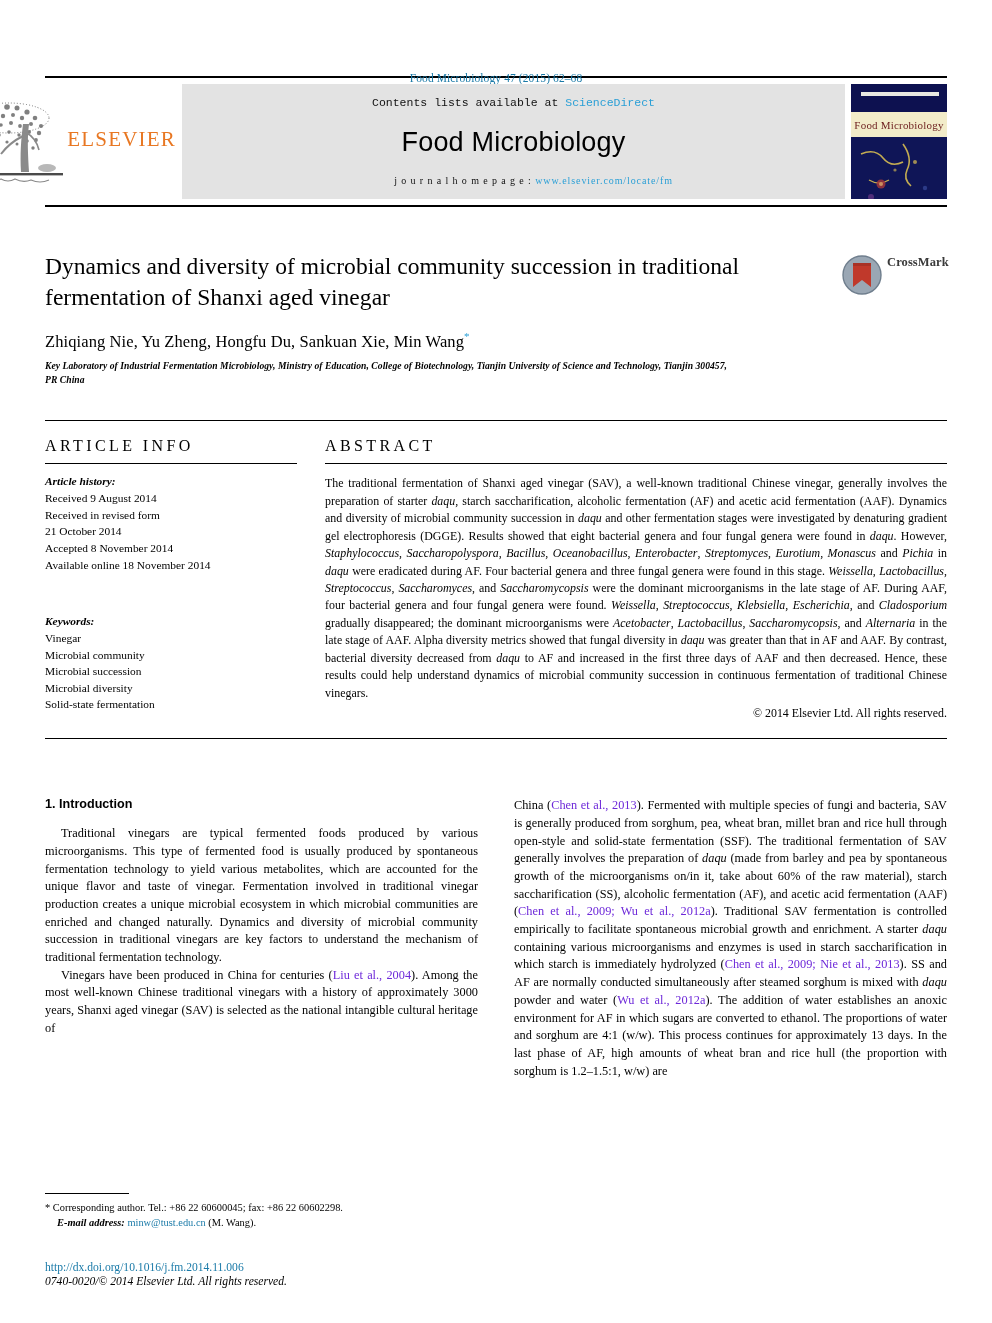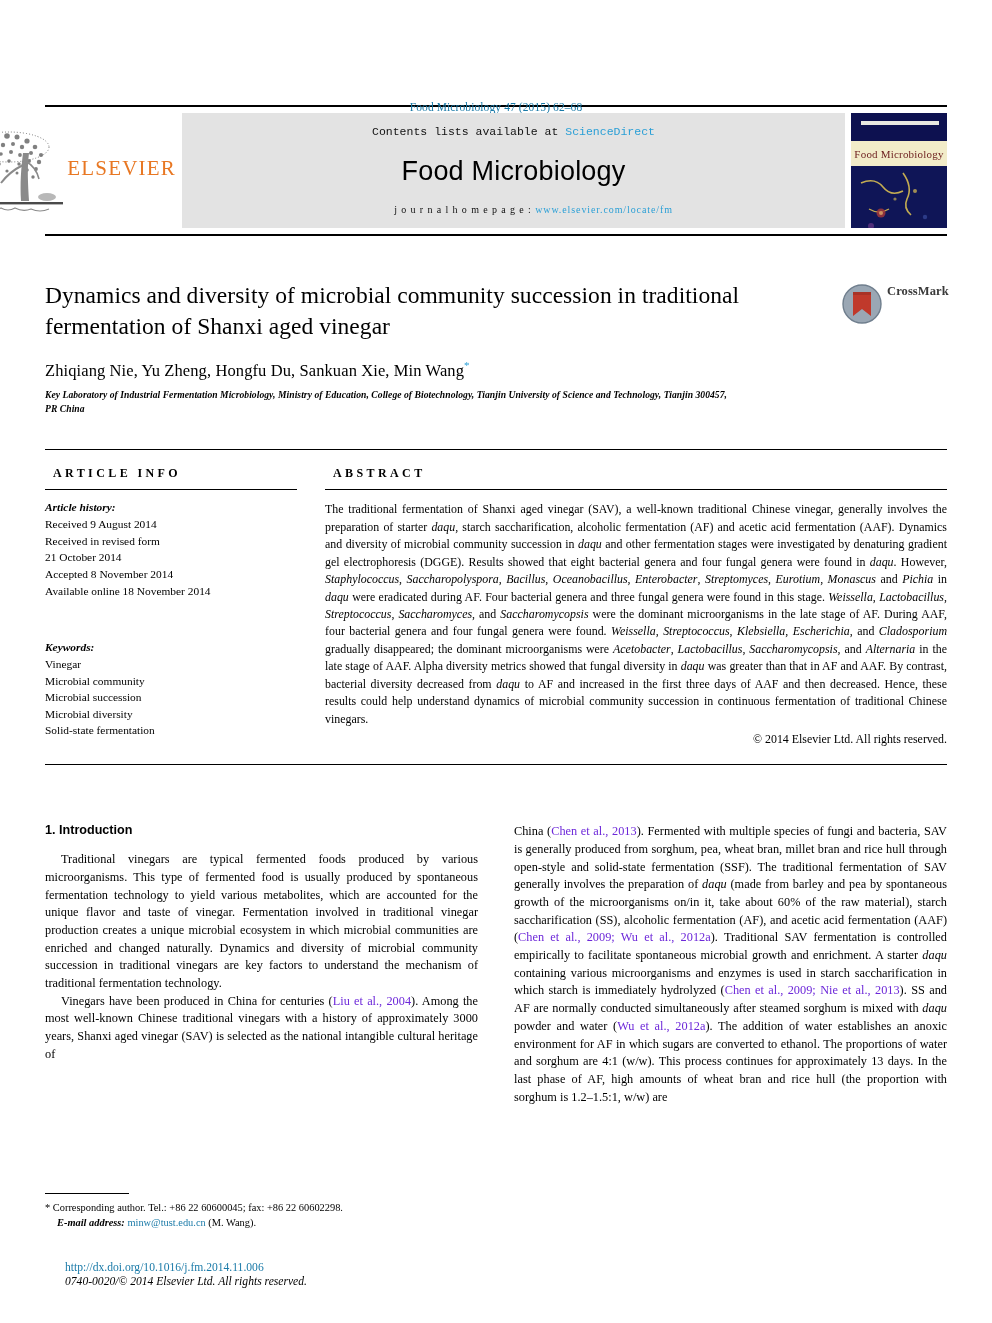--- a/index.html
+++ b/index.html
@@ -15,21 +15,21 @@
   }
   .page { position: relative; width: 992px; height: 1323px; padding: 0 45px; }
 
   
   .running-head {
     text-align: center;
     color: #1a7aa8;
     font-family: "Liberation Serif", serif;
     font-size: 11.5px;
     letter-spacing: .1px;
-    padding-top: 101px;
+    padding-top: 72px;
     height: 26px;
   }
 
   
   .masthead {
     border-top: 2.6px solid #000;
     border-bottom: 2.6px solid #000;
     height: 131px;
     display: flex;
     align-items: stretch;
@@ -146,24 +146,23 @@
     margin-top: 34px;
     border-top: 1.3px solid #000;
     padding-top: 16px;
     display: flex;
     gap: 28px;
   }
   .col-info { width: 252px; flex: 0 0 252px; }
   .col-abstract { flex: 1 1 auto; }
   .sec-head {
     font-family: "Liberation Serif", serif;
-    font-weight: bold;
-    font-size: 12px;
+    font-weight: normal;
+    font-size: 16px;
     letter-spacing: 3.4px;
-    margin-left: 8px;
   }
   .rule { border-bottom: 1.4px solid #000; margin-top: 8px; }
   .info-body {
     font-family: Liberation Serif, serif;
     font-size: 11.4px;
     line-height: 1.46;
     margin-top: 9px;
   }
   .info-body .lbl { font-style: italic; font-weight: bold; }
   .kw-block { margin-top: 40px; }
@@ -215,21 +214,21 @@
   .fn-rule { width: 84px; border-top: .9px solid #000; margin-bottom: 6px; }
   .footnote {
     font-family: "Liberation Serif", serif;
     font-size: 10.4px;
     line-height: 1.5;
     padding-left: 10px;
     text-indent: -10px;
   }
   .footnote .em { font-style: italic; font-weight: bold; }
   .footnote a { color: #1a7aa8; text-decoration: none; }
-  .page-footer { position: absolute; left: 45px; bottom: 35px; margin-left: 20px; }
+  .page-footer { position: absolute; left: 45px; bottom: 35px; }
   .doi {
     font-family: "Liberation Serif", serif;
     font-size: 11.6px; color: #1a7aa8;
   }
   .issn { font-family: "Liberation Serif", serif; font-size: 11.6px; margin-top: 1px; font-style: italic; }
 </style>
 </head>
 <body>
 
 <div class="page">

